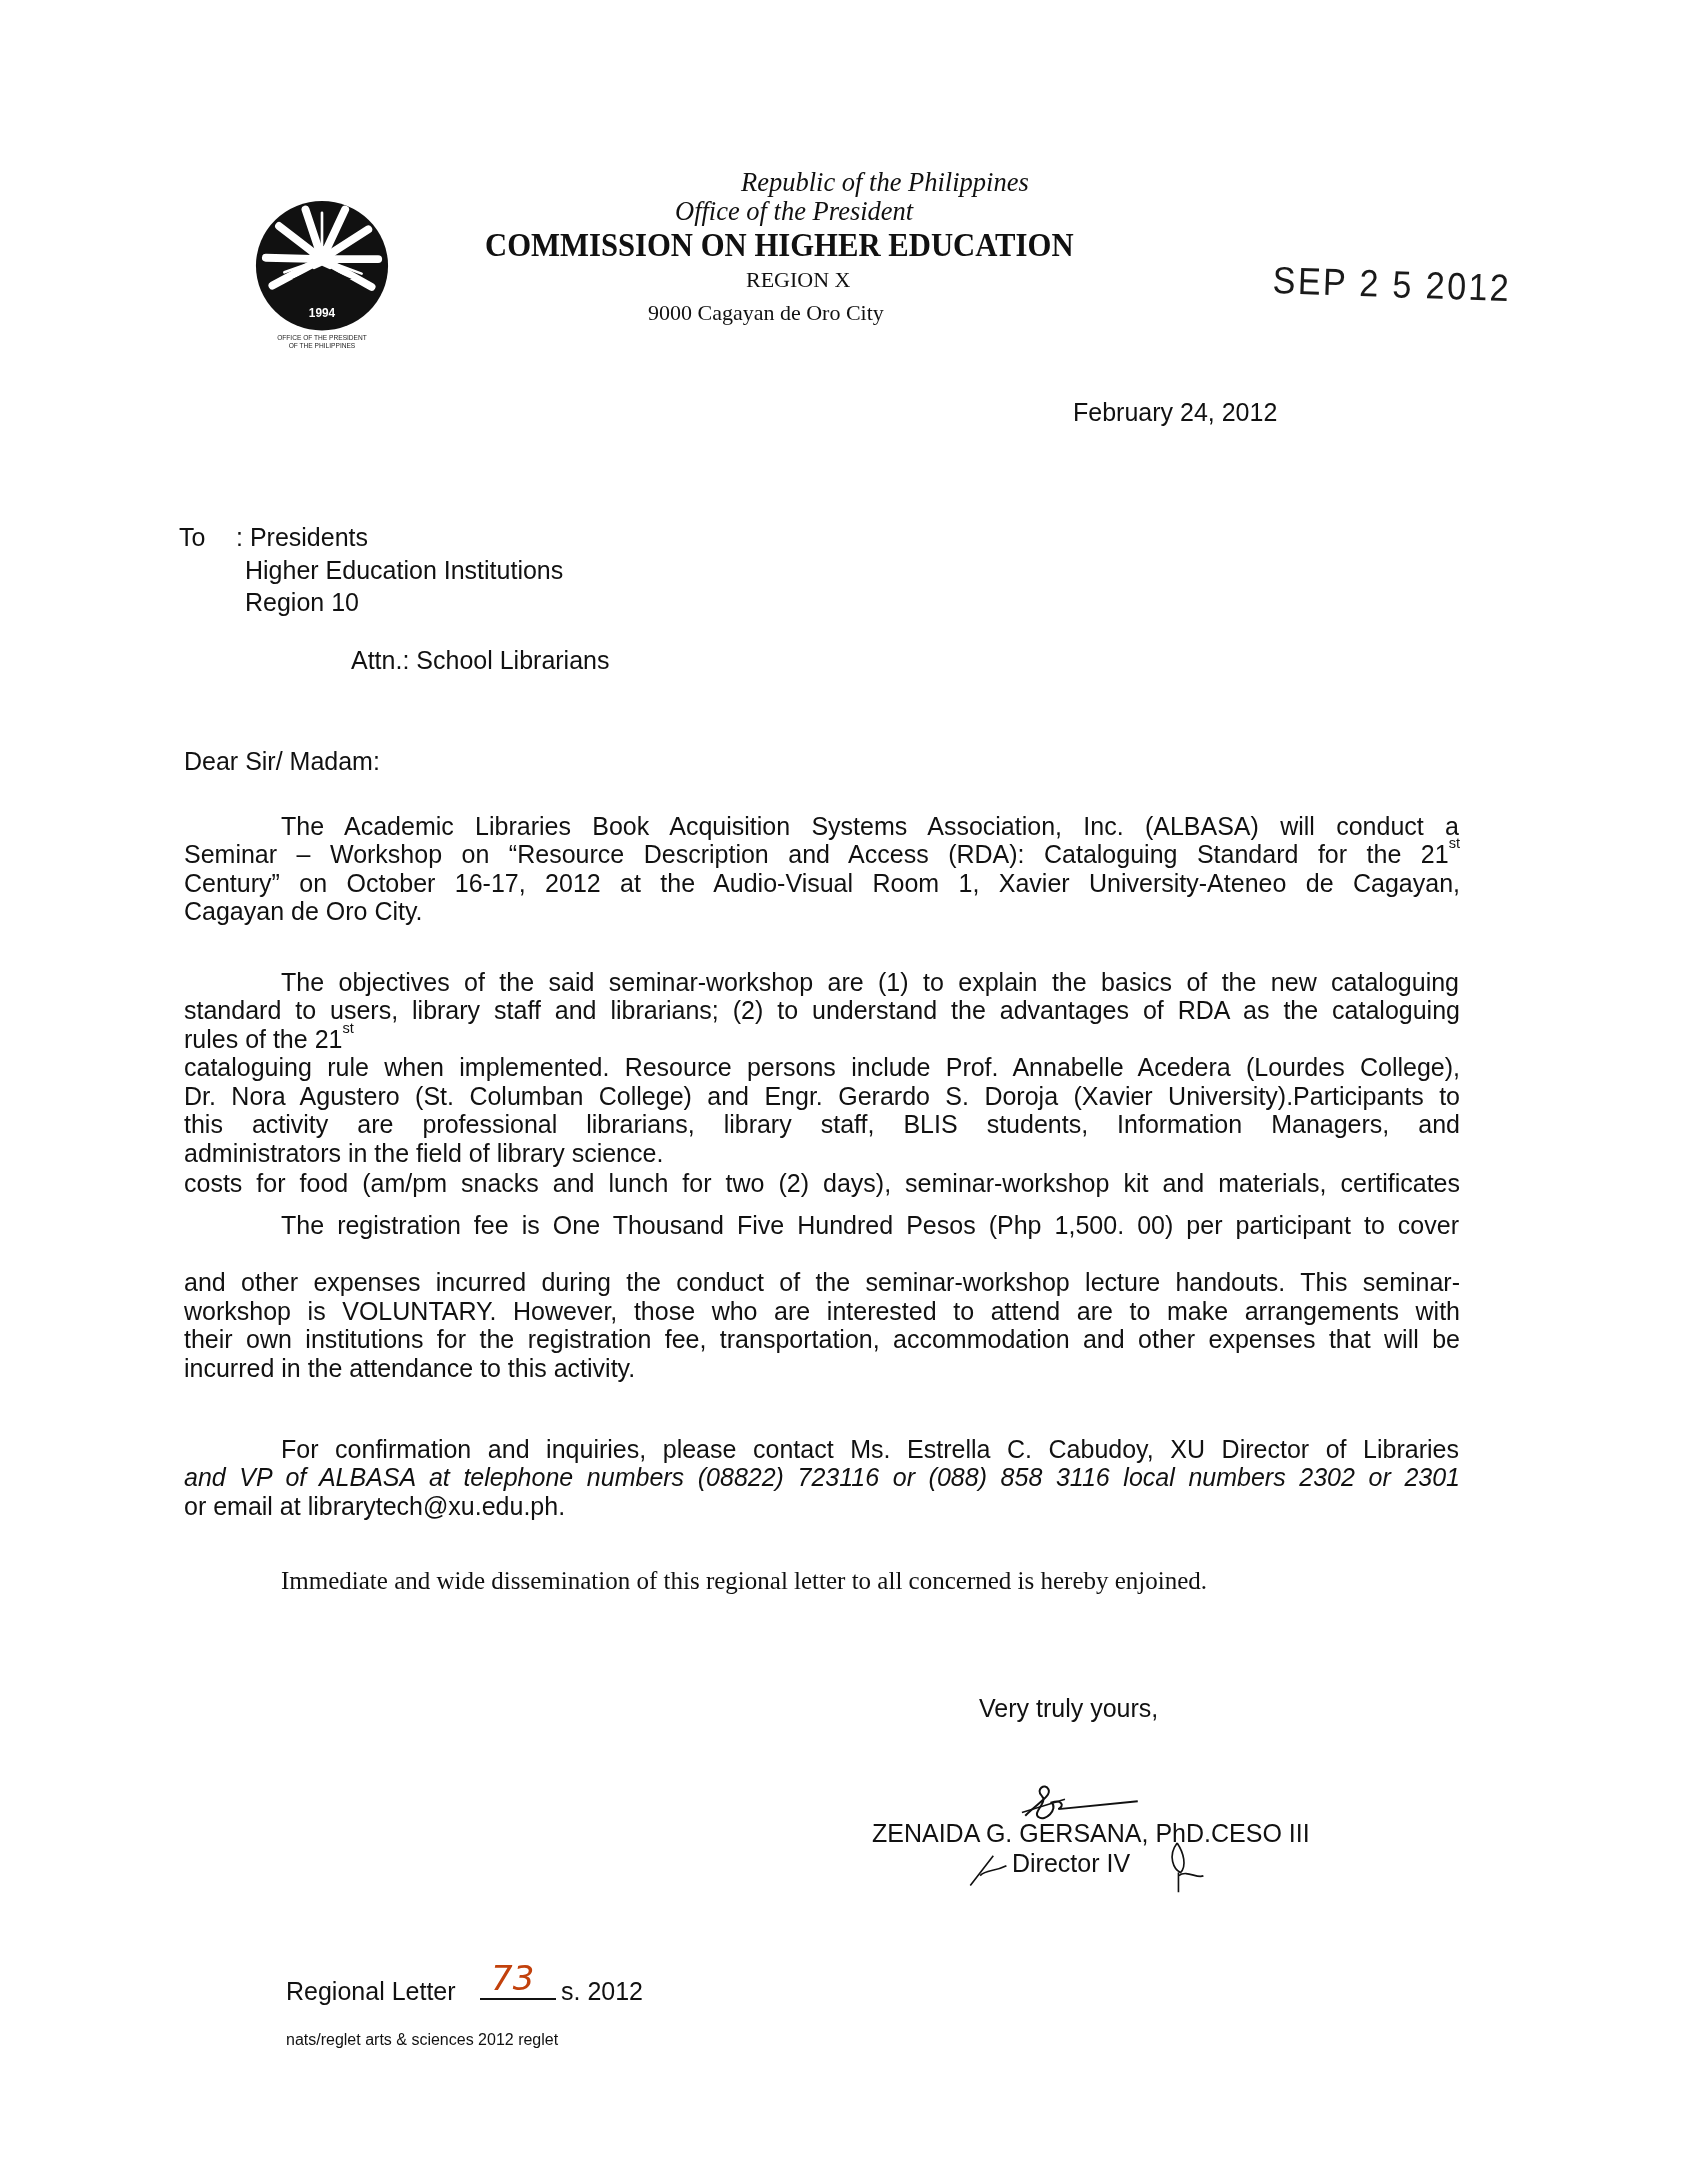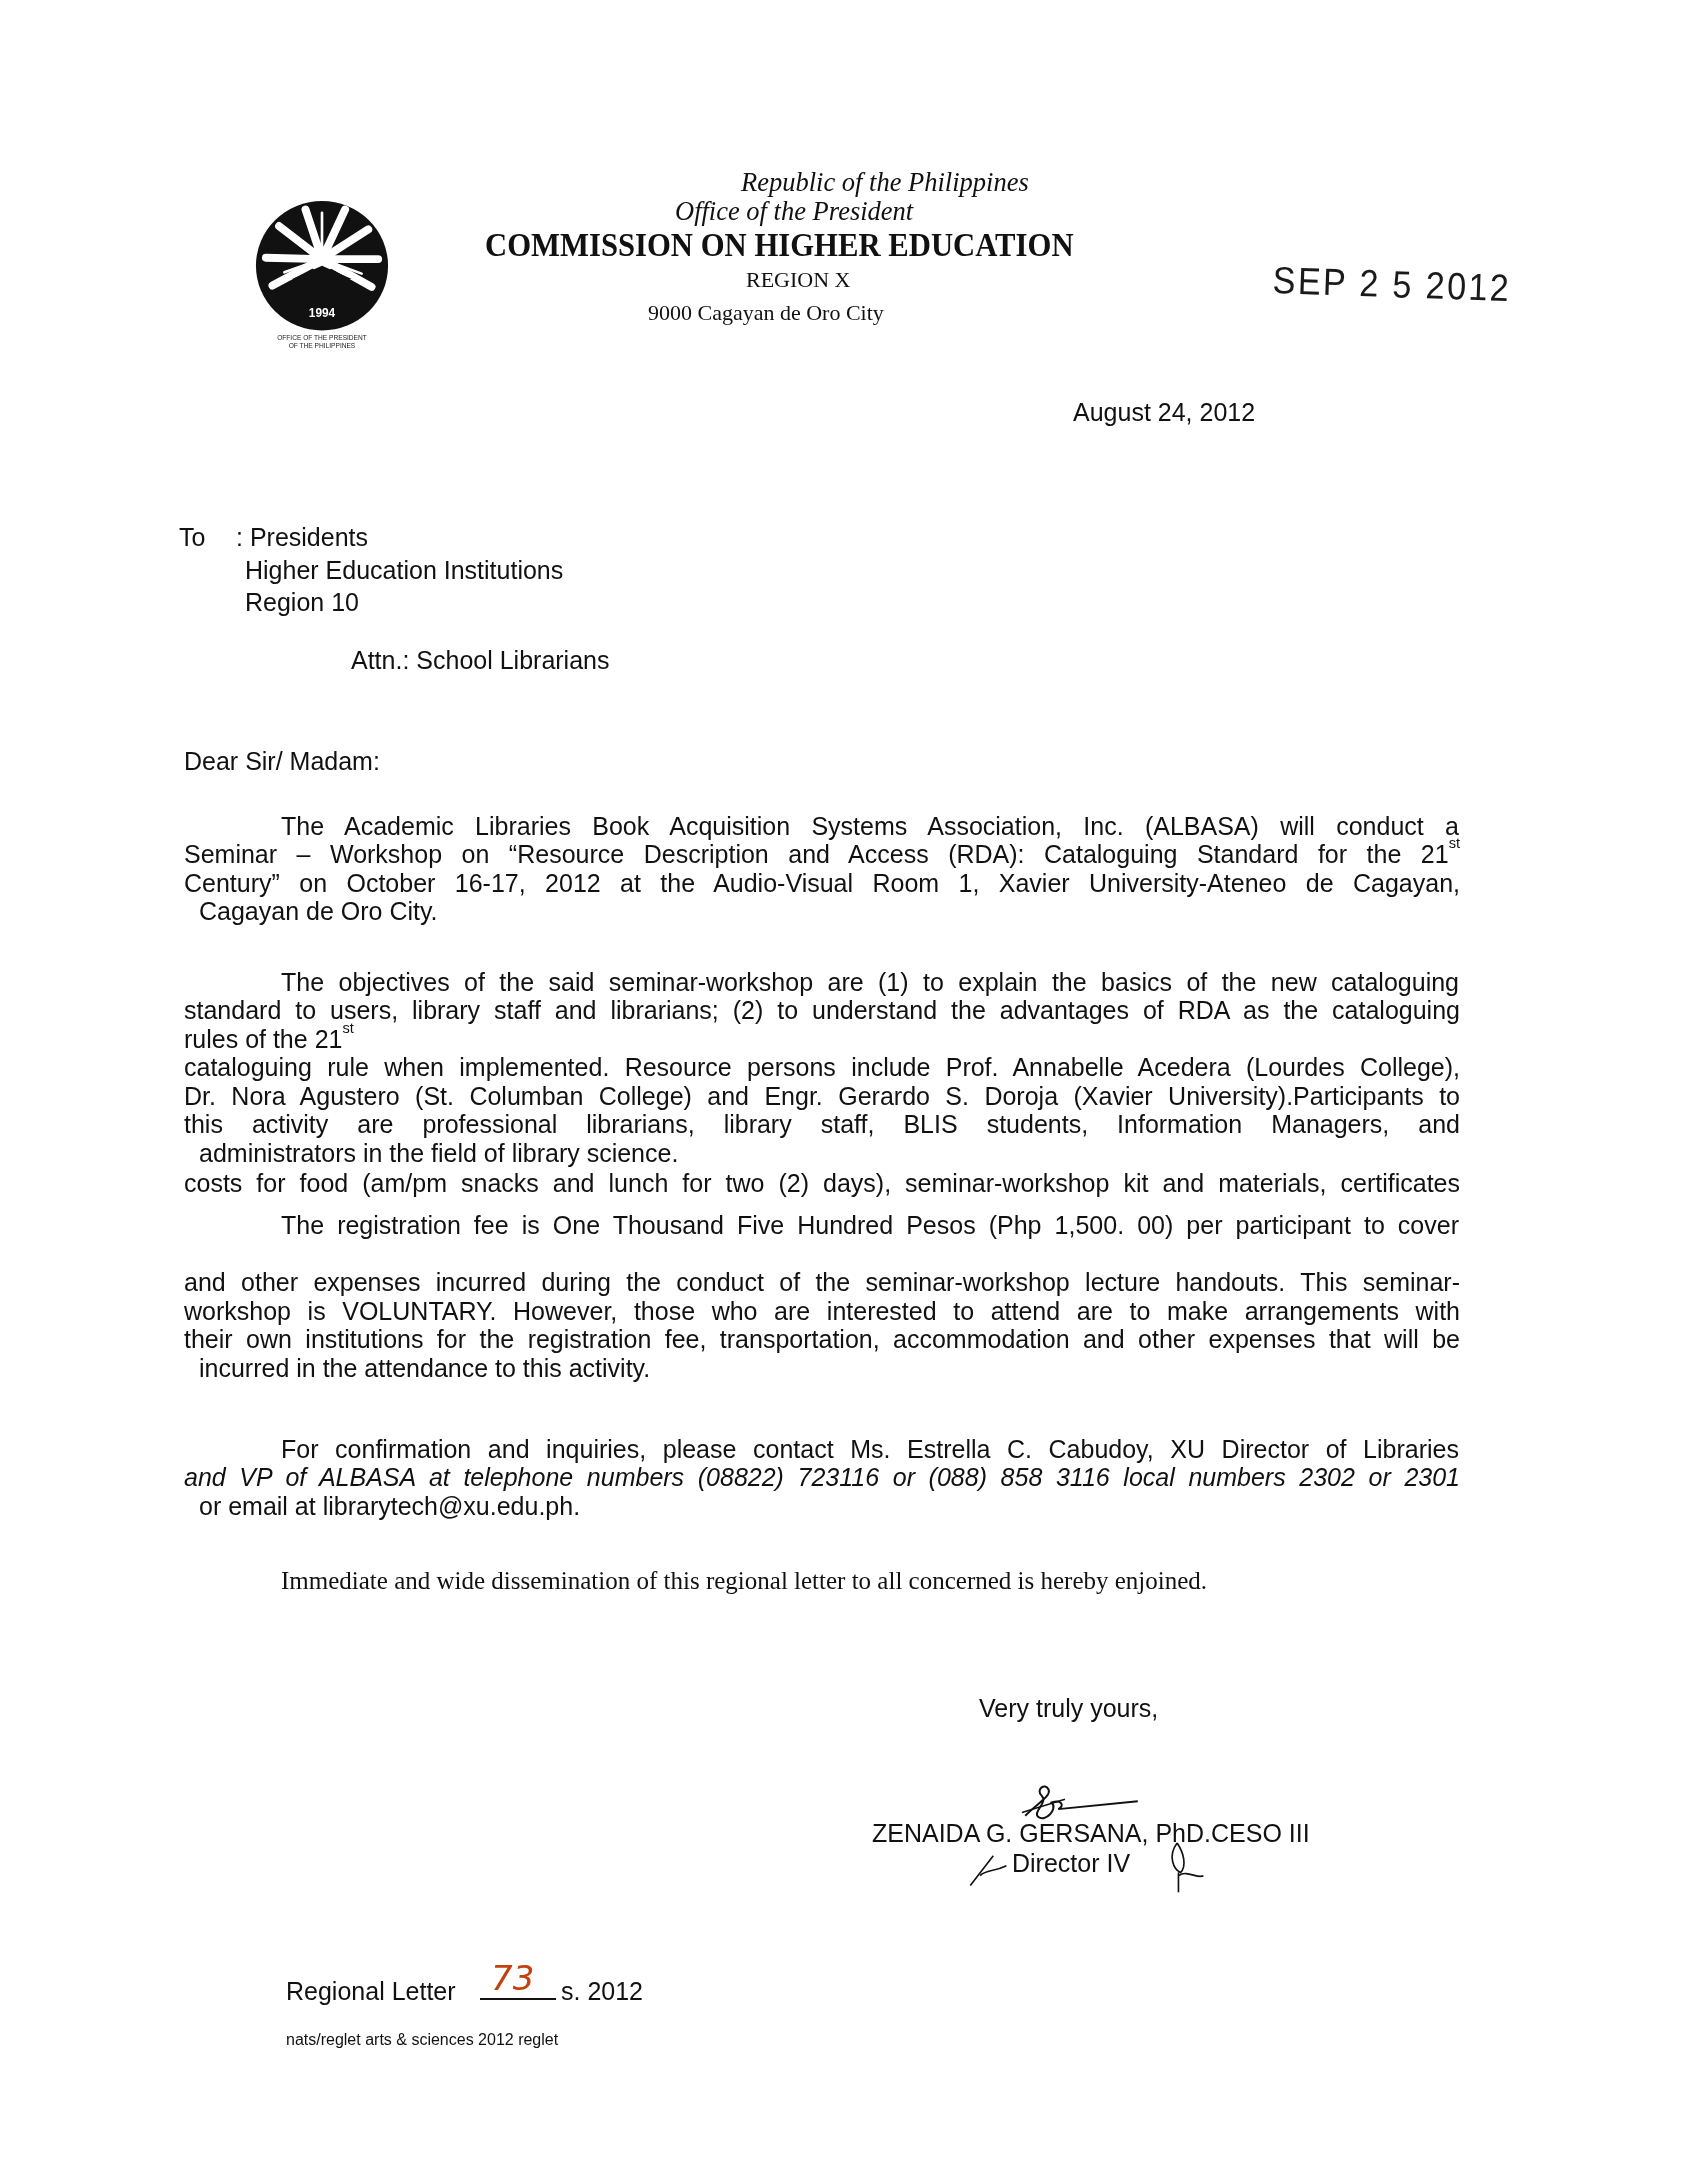--- a/index.html
+++ b/index.html
@@ -13,21 +13,21 @@
   .hdr-main { font-weight:bold; font-size:33px; letter-spacing:0px; }
   .hdr-reg { font-size:22px; }
   .stamp { font-family:"Liberation Sans", "DejaVu Sans", sans-serif; font-size:38px; color:#1a1a1a; transform:rotate(2deg) scaleX(0.9); transform-origin:left bottom; letter-spacing:2.6px; }
 
   
   #seal { position:absolute; left:213px; top:173px; width:218px; height:192px; }
 
   
   .txt { font-family:"Liberation Sans", "DejaVu Sans", sans-serif; font-size:25px; line-height:28.4px; }
   .line { position:absolute; left:184px; width:1276px; text-align:justify; text-align-last:justify; white-space:nowrap; overflow:visible; }
-  .line.last { text-align-last:left;margin-left:15px; }
+  .line.last { text-align-last:left; }
   .line.indent { left:281px; width:1178px; }
   sup { font-size:14.6px; vertical-align:top; line-height:0; position:relative; top:2.6px; }
   .jl { display:flex; justify-content:space-between; }
 
   .footer-small { font-size:16px; }
   .hand { font-family:"DejaVu Sans", sans-serif; font-style:italic; font-weight:200; font-size:34px; color:#c2410c; }
   .underline-blank { position:absolute; border-bottom:2px solid #111; }
 </style>
 </head>
 <body>
@@ -60,21 +60,21 @@
   <text x="165" y="264" text-anchor="middle" font-family="Liberation Sans, sans-serif" font-size="10" fill="#222">OF THE PHILIPPINES</text>
 </svg>
 
 <div class="abs serif hdr-ital" style="left:741px; top:167px;">Republic of the Philippines</div>
 <div class="abs serif hdr-ital" style="left:675px; top:196px;">Office of the President</div>
 <div class="abs serif hdr-main" style="left:485px; top:227px; transform:scaleX(0.93); transform-origin:left;">COMMISSION ON HIGHER EDUCATION</div>
 <div class="abs serif hdr-reg" style="left:746px; top:267px;">REGION X</div>
 <div class="abs serif hdr-reg" style="left:648px; top:300px;">9000 Cagayan de Oro City</div>
 <div class="abs stamp" style="left:1272px; top:259px;">SEP 2 5 2012</div>
 
-<div class="abs txt" style="left:1073px; top:398px;">August 24, 2012</div>
+<div class="abs txt" style="left:1073px; top:398px;">February 24, 2012</div>
 
 <div class="abs txt" style="left:179px; top:523px;">To</div>
 <div class="abs txt" style="left:236px; top:523px;">: Presidents</div>
 <div class="abs txt" style="left:245px; top:556px;">Higher Education Institutions</div>
 <div class="abs txt" style="left:245px; top:588px;">Region 10</div>
 <div class="abs txt" style="left:351px; top:646px;">Attn.: School Librarians</div>
 
 <div class="abs txt" style="left:184px; top:747px;">Dear Sir/ Madam:</div>
 
 <div>

